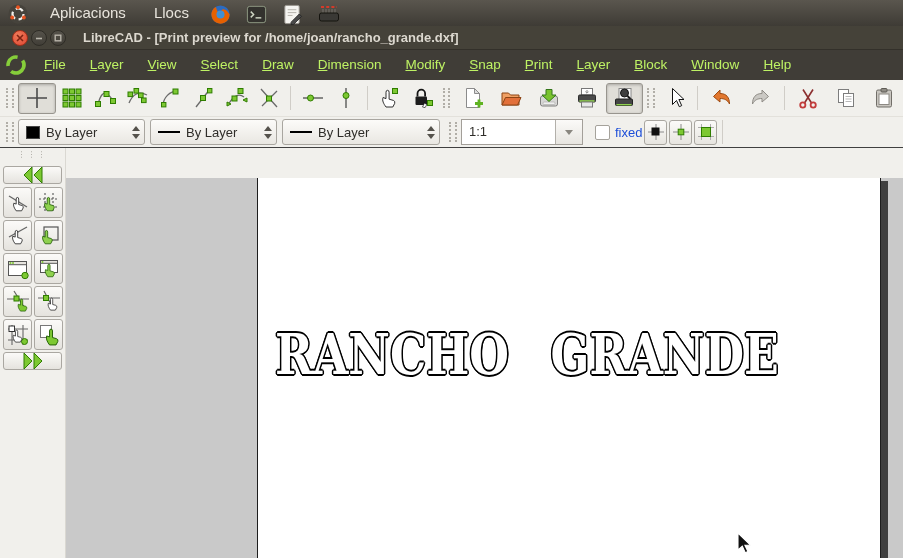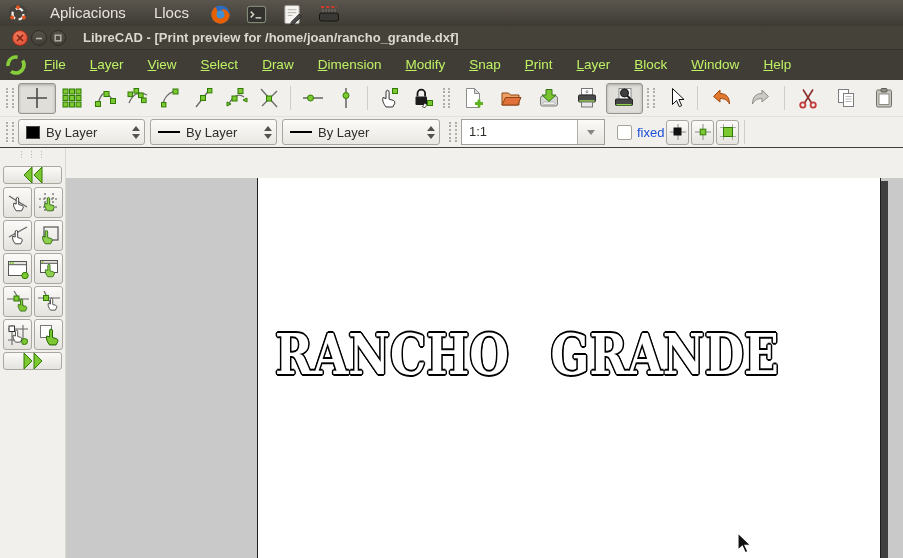--- a/index.html
+++ b/index.html
@@ -37,21 +37,21 @@
 
   
   .combo { height:26px; display:flex; align-items:center; background:linear-gradient(#fcfbf9,#e9e7e2); border:1px solid #a9a6a0; border-radius:3px; margin-right:5px; padding:0 4px 0 7px; font-size:13px; color:#2f2d29; }
   .combo .swatch { width:14px; height:13px; background:#000; margin-right:6px; border:1px solid #444; }
   .combo .line-swatch { width:22px; height:2px; background:#000; margin-right:6px; }
   .combo .spacer { flex:1; }
   .spin { display:flex; flex-direction:column; gap:3px; margin-left:6px; padding-left:6px; }
   .spin i { width:0; height:0; border-left:4px solid transparent; border-right:4px solid transparent; }
   .spin .up { border-bottom:5px solid #55524c; }
   .spin .dn { border-top:5px solid #55524c; }
-  .combo-edit { height:26px; width:144px; display:flex; border:1px solid #a39f99; border-radius:0; overflow:hidden; margin-right:8px; background:#fff; }
+  .combo-edit { height:26px; width:122px; display:flex; border:1px solid #a39f99; border-radius:0; overflow:hidden; margin-right:8px; background:#fff; }
   .combo-edit .field { flex:1; font-size:13px; color:#2f2d29; padding:4px 0 0 7px; }
   .combo-edit .drop { width:27px; background:linear-gradient(#fbfaf8,#e7e5e0); border-left:1px solid #b3b0aa; display:flex; align-items:center; justify-content:center; }
   .combo-edit .drop i { width:0; height:0; border-left:4.5px solid transparent; border-right:4.5px solid transparent; border-top:5.5px solid #8a8780; }
   .checkbox { width:15px; height:15px; background:#fff; border:1px solid #a5a29b; border-radius:2px; margin:0 5px 0 4px; }
   .fixed-label { font-size:13px; color:#1d4ed8; max-width:31px; overflow:hidden; white-space:nowrap; }
   .mini-btn { width:23px; height:25px; display:flex; align-items:center; justify-content:center; background:linear-gradient(#fbfaf8,#e7e5e0); border:1px solid #a9a6a0; border-radius:3px; margin-left:2px; }
 
   
   .content { display:flex; height:410px; }
   .sidebar { width:66px; background:#f1f0ec; border-right:1px solid #dad8d2; padding-top:2px; }

